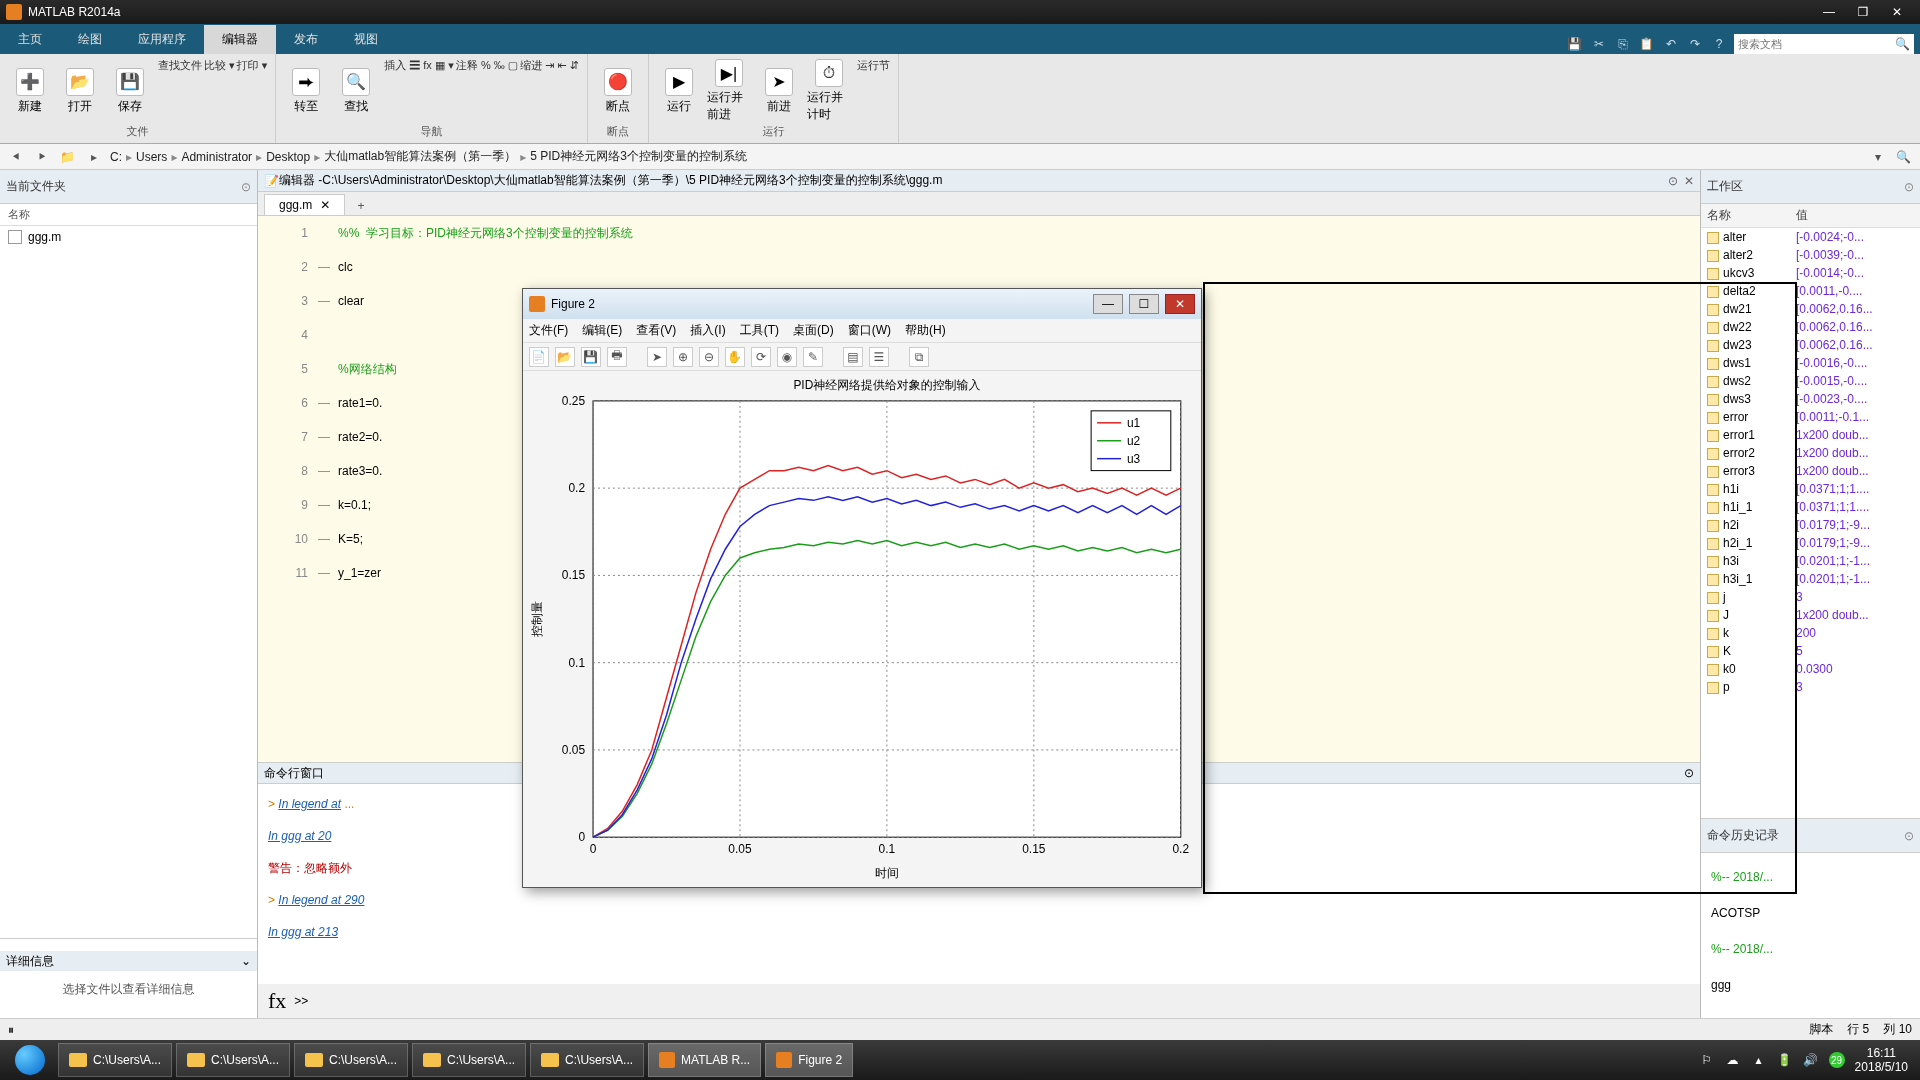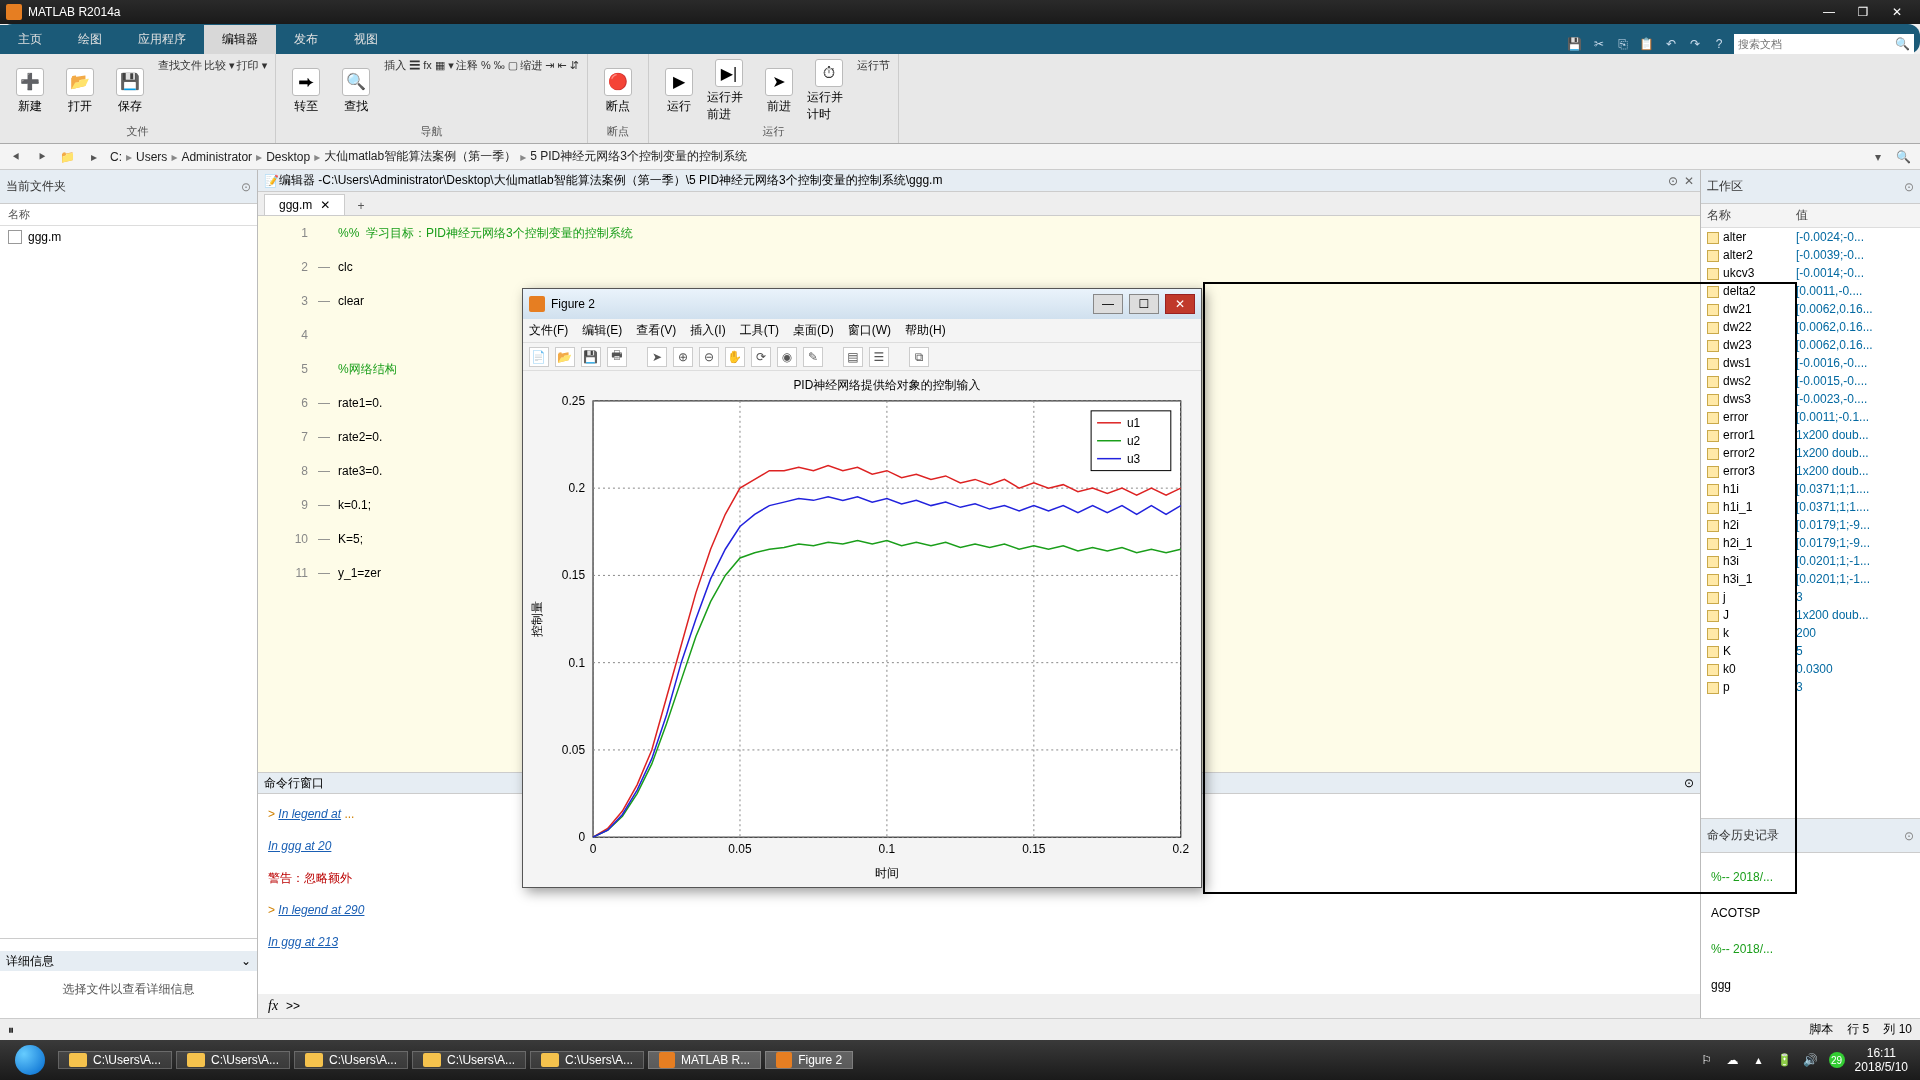--- a/index.html
+++ b/index.html
@@ -3,21 +3,21 @@
 <meta charset="utf-8">
 <style>
 * { margin:0; padding:0; box-sizing:border-box; font-family:"Microsoft YaHei","Segoe UI",sans-serif; font-size:12px; }
 body { width:1920px; height:1080px; background:#f0f0f0; overflow:hidden; position:relative; }
 
 .titlebar { height:24px; background:linear-gradient(#2a2a2a,#1a1a1a); color:#fff; display:flex; align-items:center; padding:0 6px; }
 .titlebar .logo { width:16px; height:16px; background:#e67e22; border-radius:2px; margin-right:6px; }
 .titlebar .spacer { flex:1; }
 .titlebar .winbtn { width:34px; height:20px; display:flex; align-items:center; justify-content:center; color:#fff; cursor:pointer; }
 
-.tabs { height:30px; background:#1b5a78; display:flex; align-items:flex-end; color:#fff;border-radius:12px; }
+.tabs { height:30px; background:#1b5a78; display:flex; align-items:flex-end; color:#fff; }
 .tabs .tab { padding:6px 18px; background:#1b5a78; color:#e0e0e0; cursor:pointer; }
 .tabs .tab.selected { background:#d8d8d8; color:#000; }
 .tabs .rtools { margin-left:auto; display:flex; align-items:center; gap:6px; padding-right:6px; }
 .tabs .rtools .icon { width:18px; height:18px; display:flex; align-items:center; justify-content:center; color:#cde; cursor:pointer; }
 .searchbox { width:180px; height:20px; background:#fff; display:flex; align-items:center; padding:0 4px; }
 .searchbox input { border:none; outline:none; flex:1; font-size:11px; }
 
 .ribbon { height:90px; background:#e8e8e8; border-bottom:1px solid #aaa; display:flex; }
 .ribbon-group { border-right:1px solid #ccc; padding:4px 8px; display:flex; flex-direction:column; }
 .ribbon-group .tools { display:flex; gap:6px; flex:1; }
@@ -58,40 +58,40 @@
 .codeline .dash { width:20px; color:#888; }
 .codeline .code { white-space:pre; }
 .c-comment { color:#1a9e1a; }
 .c-kw { color:#000; }
 .cmdwin-head { height:22px; background:#e6edf3; border-top:1px solid #ccc; border-bottom:1px solid #ccc; display:flex; align-items:center; padding:0 6px; }
 .cmdwin { height:200px; background:#fff; font-family:Consolas,monospace; font-size:20px; line-height:32px; padding:4px 10px; overflow:hidden; }
 .cmdwin .warn { color:#d08000; }
 .cmdwin .link { color:#1a5fb4; text-decoration:underline; cursor:pointer;font-style:italic; }
 .cmdwin .err { color:#b00; }
 .prompt { display:flex; align-items:center; gap:8px; padding:4px 10px; font-family:Consolas,monospace; font-size:20px; }
-.prompt .fx { font-style:italic; font-family:serif; font-size:14px; }
+.prompt .fx { font-family:serif; font-size:22px; }
 
 .rightcol { width:220px; display:flex; flex-direction:column; border-left:1px solid #bbb; }
 .ws { flex:1; background:#fff; overflow:auto; }
 .ws table { width:100%; border-collapse:collapse; font-size:12px; }
 .ws th { text-align:left; padding:3px 6px; background:#f4f4f4; border-bottom:1px solid #ddd; font-weight:normal; color:#444; }
 .ws td { padding:2px 6px; white-space:nowrap; overflow:hidden; text-overflow:ellipsis; }
-.ws td.val { color:#0369a1;margin-left:37px; }
+.ws td.val { color:#6d28d9;margin-left:37px; }
 .wsicon { display:inline-block; width:12px; height:12px; background:#ffe9a8; border:1px solid #c9a94a; margin-right:4px; vertical-align:middle; }
 .hist { height:200px; border-top:1px solid #ccc; background:#fff; overflow:hidden; }
 .hist-body { padding:6px 10px; font-family:Consolas,monospace; font-size:20px; line-height:36px; }
 .hist-body .co { color:#1a9e1a; }
 
 .status { height:22px; background:#eee; border-top:1px solid #ccc; display:flex; align-items:center; padding:0 8px; font-size:11px; }
 .status .sr { margin-left:auto; display:flex; gap:14px;justify-content:center; }
 
 .taskbar { height:40px; background:linear-gradient(#3a3a3a,#1a1a1a); display:flex; align-items:center; padding:0 6px; gap:4px; }
 .startbtn { width:48px; height:34px; display:flex; align-items:center; justify-content:center; }
 .winorb { width:30px; height:30px; border-radius:50%; background:radial-gradient(circle at 30% 30%,#6cf,#06c); display:flex; align-items:center; justify-content:center; color:#fff; font-weight:bold; }
-.taskbtn { height:18px; padding:0 10px; background:rgba(255,255,255,0.1); border:1px solid rgba(255,255,255,0.2); display:flex; align-items:center; gap:6px; color:#fff; font-size:12px; cursor:pointer; max-width:160px; overflow:hidden; }
+.taskbtn { height:34px; padding:0 10px; background:rgba(255,255,255,0.1); border:1px solid rgba(255,255,255,0.2); display:flex; align-items:center; gap:6px; color:#fff; font-size:12px; cursor:pointer; max-width:160px; overflow:hidden; }
 .taskbtn.active { background:rgba(255,255,255,0.25); }
 .foldericon { width:18px; height:14px; background:#f5c24d; border-radius:2px; }
 .tray { margin-left:auto; display:flex; align-items:center; gap:10px; color:#fff; padding-right:6px; }
 .tray .clock { text-align:center; font-size:11px; line-height:14px; }
 .trayicon { width:16px; height:16px; display:flex; align-items:center;justify-content:center; }
 
 .figwin { position:absolute; left:522px; top:288px; width:680px; height:600px; background:#f4f4f4; border:1px solid #555; box-shadow:4px 4px 12px rgba(0,0,0,0.4); }
 .figwin .ftitle { height:30px; background:linear-gradient(#eaf3fb,#d0e0ee); display:flex; align-items:center; padding:0 6px; gap:6px; }
 .figwin .ftitle .spacer{flex:1;}
 .figwin .ftitle .fbtn { width:30px; height:20px; border:1px solid #888; background:#ddd; display:flex; align-items:center; justify-content:center; cursor:pointer; font-size:12px; }

